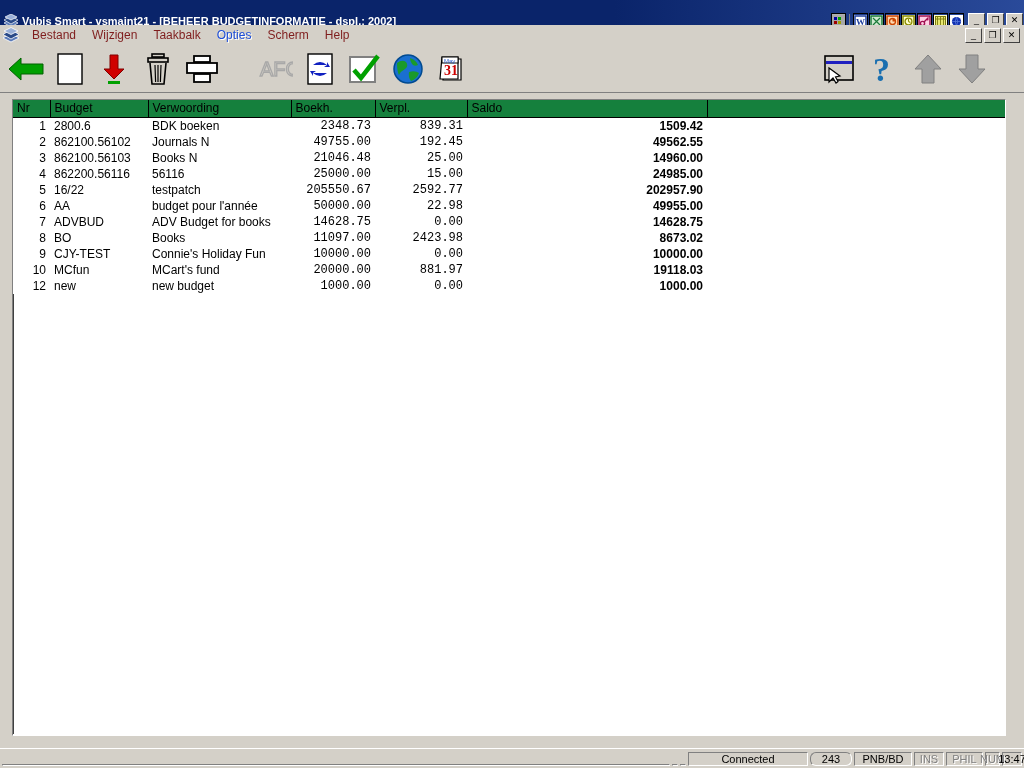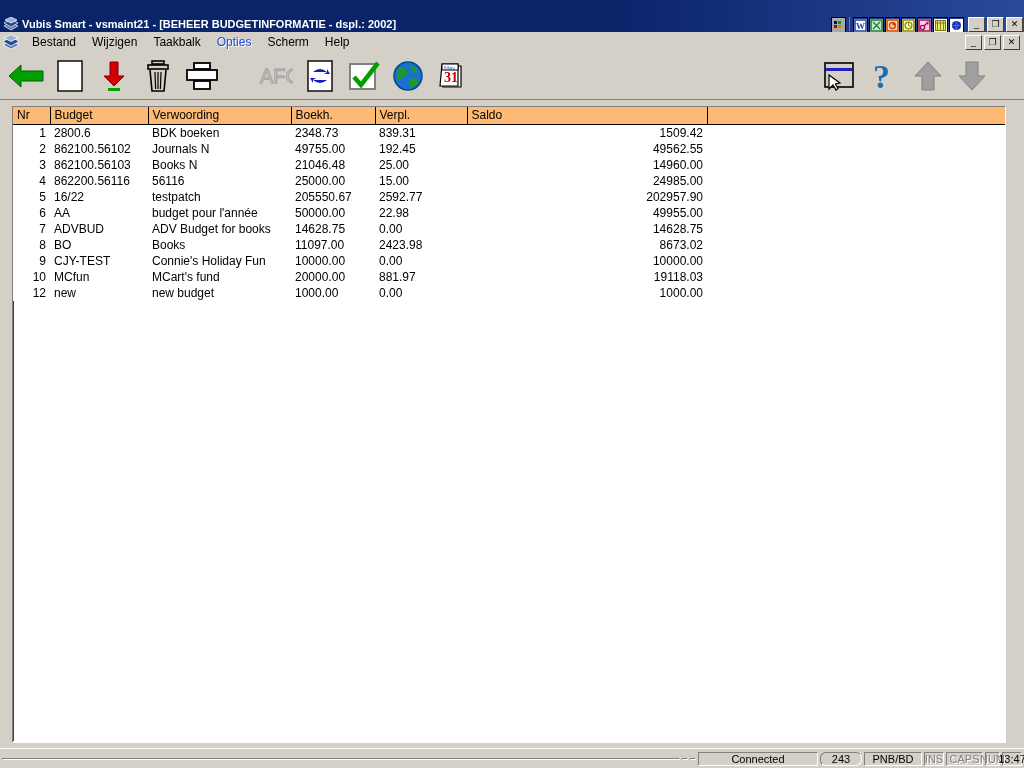--- a/index.html
+++ b/index.html
@@ -13,21 +13,21 @@
   }
   #app {
     position: relative;
     width: 1024px; height: 768px;
     background: #d4d0c8;
     display: flex; flex-direction: column;
   }
 
   
   .titlebar {
-    height: 32px;
+    height: 25px;
     background: linear-gradient(to right, #0a246a 0%, #0a246a 60%, #2a4a9a 100%);
     display: flex; align-items: center;
     padding: 16px 1px 0 3px;
     flex: 0 0 auto;
     position: relative;
   }
   .title-icon { width: 16px; height: 14px; flex: 0 0 auto; margin-right: 3px; }
   .title-text {
     color: #ffffff;
     font-size: 11px;
@@ -63,21 +63,21 @@
   .menubar {
     height: 20px;
     background: #d4d0c8;
     display: flex; align-items: center;
     padding-left: 2px;
     flex: 0 0 auto;
     position: relative;
   }
   .menu-icon { width: 18px; height: 16px; margin-right: 4px; }
   .menu-item {
-    font-size: 12px; color: #000000;
+    font-size: 12px; color: #7f1d1d;
     padding: 2px 8px;
     white-space: nowrap;
   }
   .menu-item.disabled { color: #1d4ed8; text-shadow: 1px 1px 0 #ffffff; }
   .menubar .title-spacer { flex:1 1 auto; }
   .menubar .wincontrols { margin-right: 4px; }
 
   
   .toolbar {
     height: 48px;
@@ -114,21 +114,21 @@
     box-shadow: inset -1px -1px 0 #ffffff, inset 1px 1px 0 #404040;
     overflow: hidden;
   }
   table.grid {
     border-collapse: collapse;
     width: 992px;
     table-layout: fixed;
     font-size: 12px;
   }
   table.grid th {
-    background: #fdba74;
+    background: #15803d;
     border-right: 1px solid #000000;
     border-bottom: 1px solid #000000;
     font-weight: normal;
     text-align: left;
     font-size: 12px;
     padding: 1px 0 1px 4px;
     height: 17px;
     color: #000;
     white-space: nowrap;
     overflow: hidden;
@@ -145,28 +145,28 @@
     background: #ffffff;
   }
   td.c-nr  { text-align: right; padding-right: 10px; }
   .col-nr { width: 37px; }
   .col-budget { width: 98px; }
   .col-verw { width: 143px; }
   .col-boekh { width: 84px; }
   .col-verpl { width: 92px; }
   .col-saldo { width: 240px; }
   .col-extra { width: 298px; }
-  td.c-boekh, td.c-verpl { padding-right: 6px; }
-  td.c-saldo { text-align: right; padding-right: 6px; }
+  td.c-boekh, td.c-verpl { text-align: right; padding-right: 6px; font-family: Liberation Mono, monospace; }
+  td.c-saldo { text-align: right; padding-right: 6px; font-weight: bold; }
 
   
   .statusbar {
     height: 20px;
     background: #d4d0c8;
-    display: flex; align-items: center;
+    display: flex; align-items: flex-end;
     flex: 0 0 auto;
     padding: 2px 2px 2px 2px;
     gap: 2px;
     border-top: 1px solid #ffffff;
   }
   .sb-panel {
     border: 1px solid;
     border-color: #808080 #ffffff #ffffff #808080;
     display: flex; align-items: center; justify-content: center;
     font-size: 11px; color: #000;
@@ -528,19 +528,19 @@
     </div>
   </div>
 
   <div class="statusbar">
     <div class="sb-panel grow"></div>
     <div class="sb-panel sb-narrow"></div>
     <div class="sb-panel sb-narrow"></div>
     <div class="sb-panel" style="width:120px;">Connected</div>
     <div class="sb-panel" style="width:42px;border-radius:6px;">243</div>
     <div class="sb-panel" style="width:58px;">PNB/BD</div>
-    <div class="sb-panel dim" style="width:20px;">INS</div>
-    <div class="sb-panel dim" style="width:37px;">CAPS</div>
+    <div class="sb-panel dim" style="width:30px;">INS</div>
+    <div class="sb-panel dim" style="width:37px;">PHIL</div>
     <div class="sb-panel dim" style="width:15px;">NUM</div>
     <div class="sb-panel" style="width:20px;">13:47</div>
   </div>
 
 </div>
 
 </body></html>

